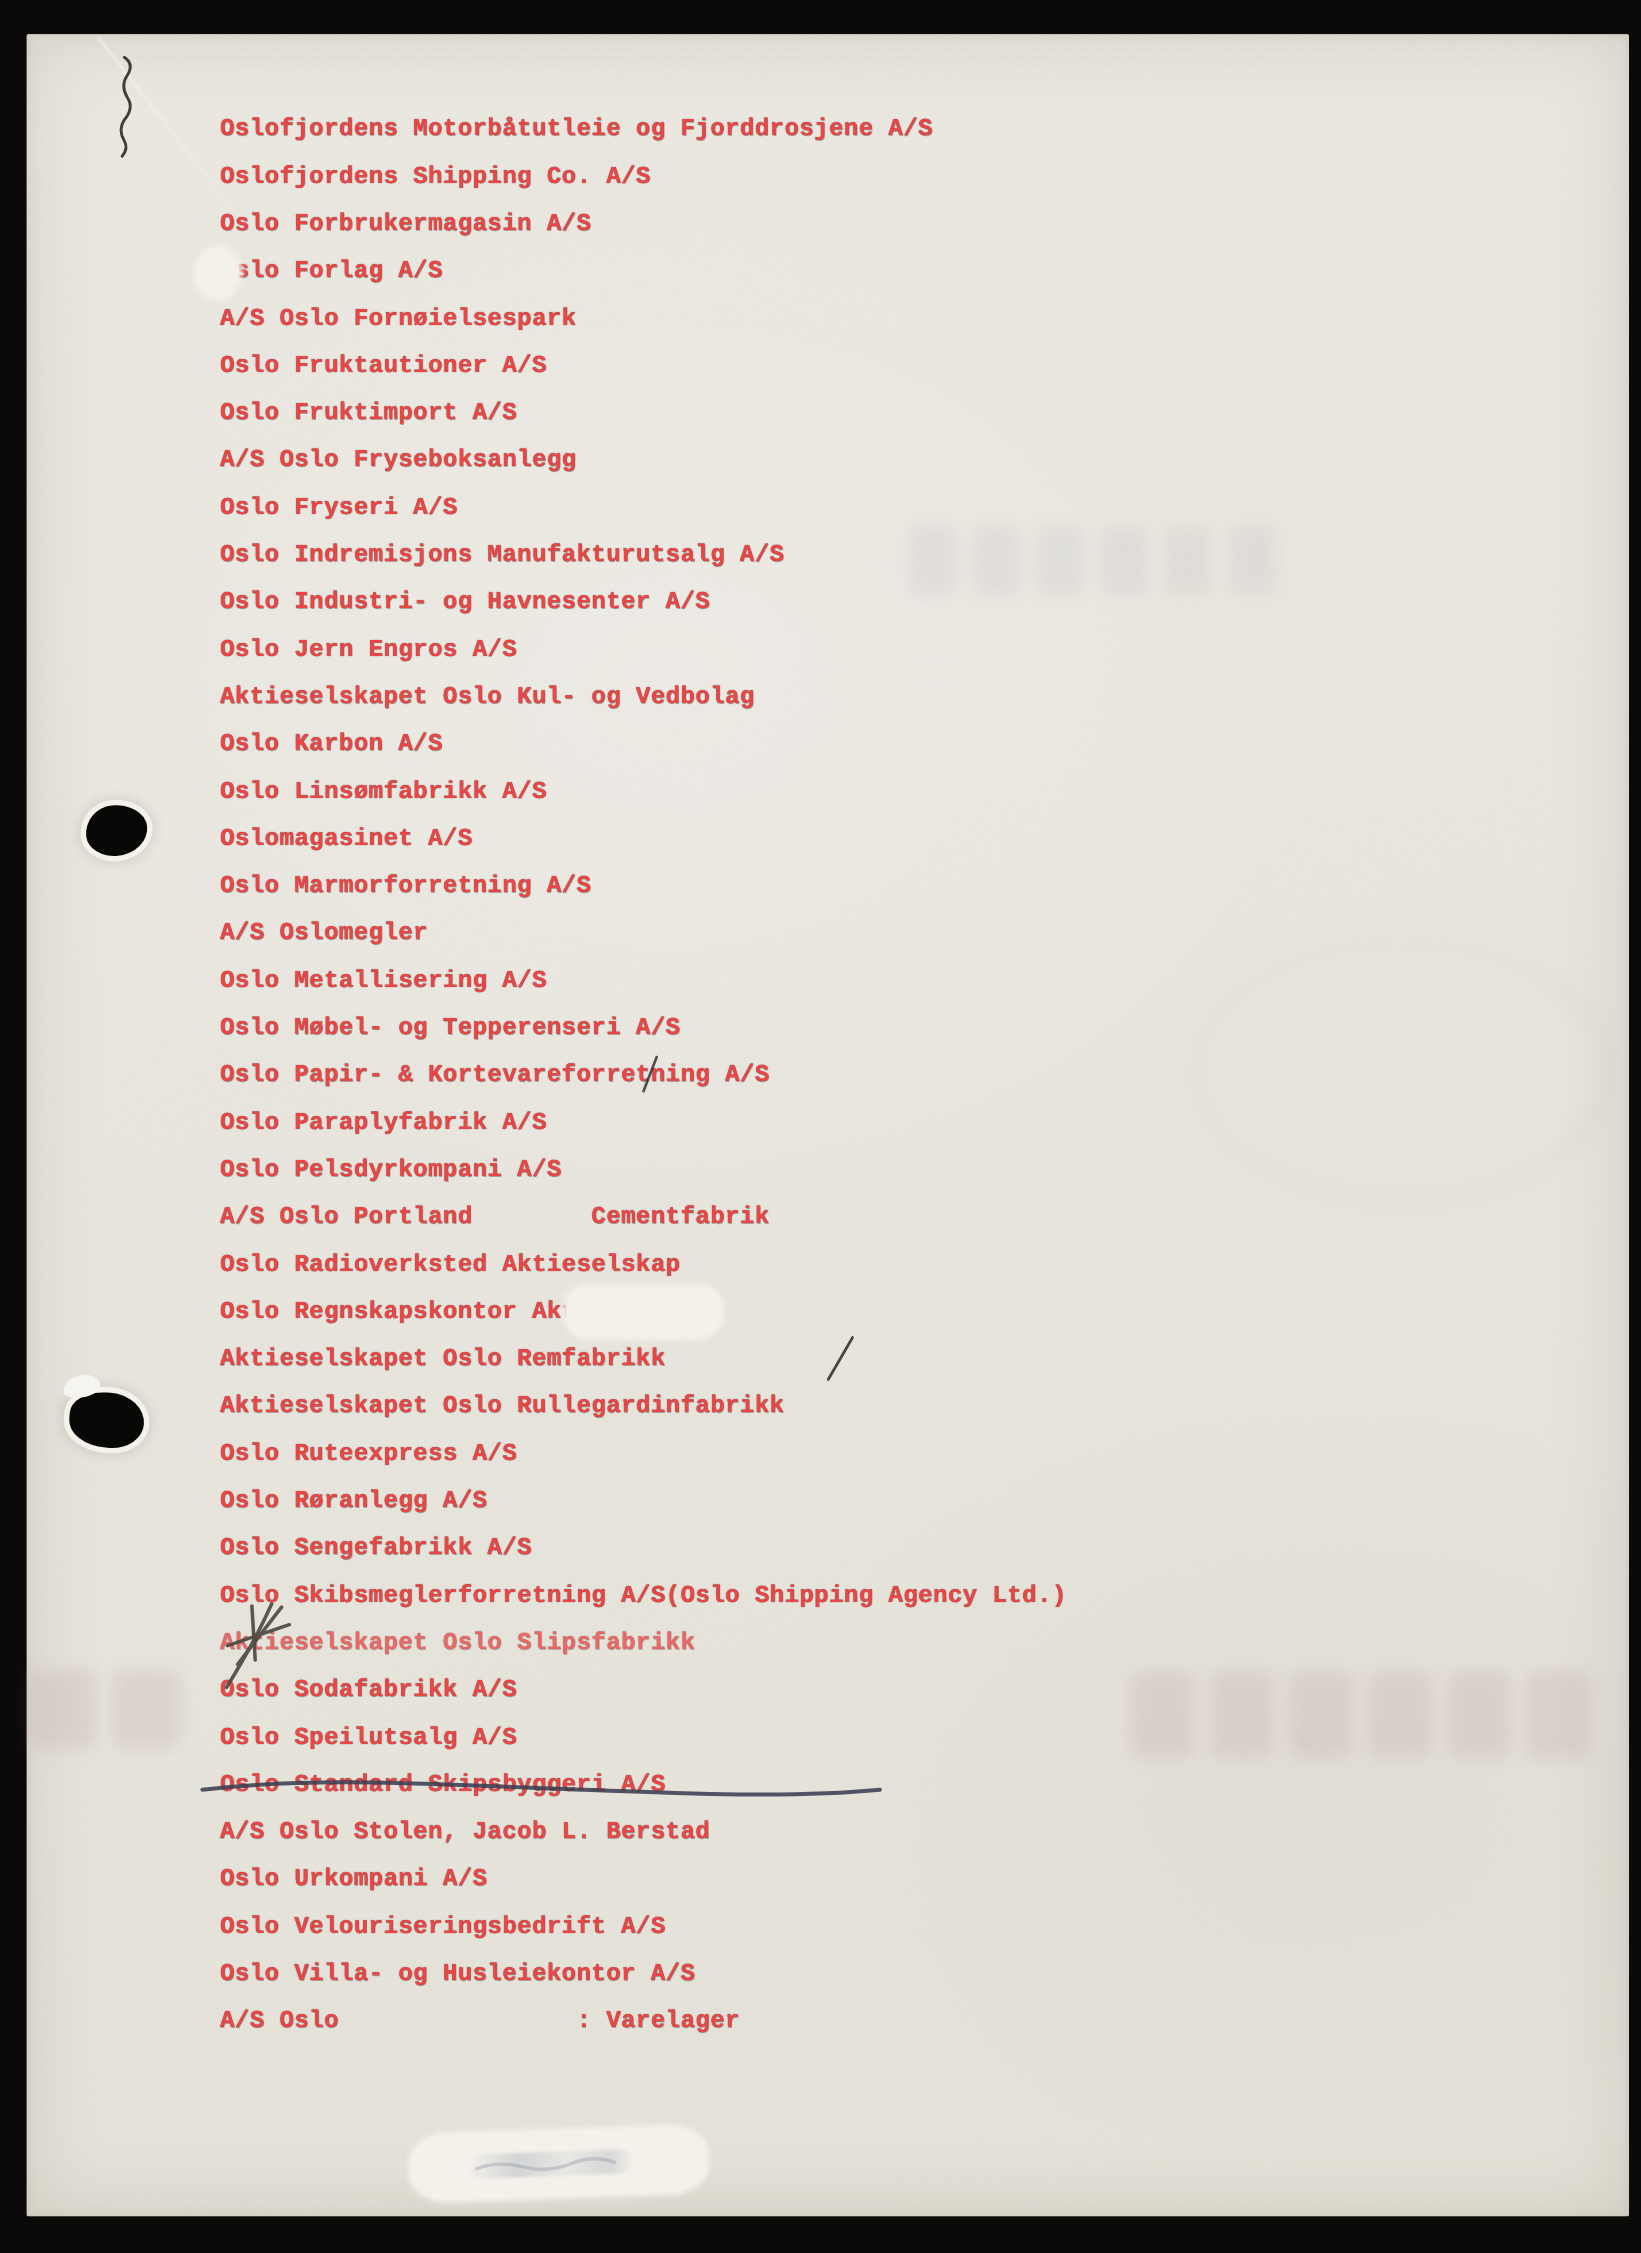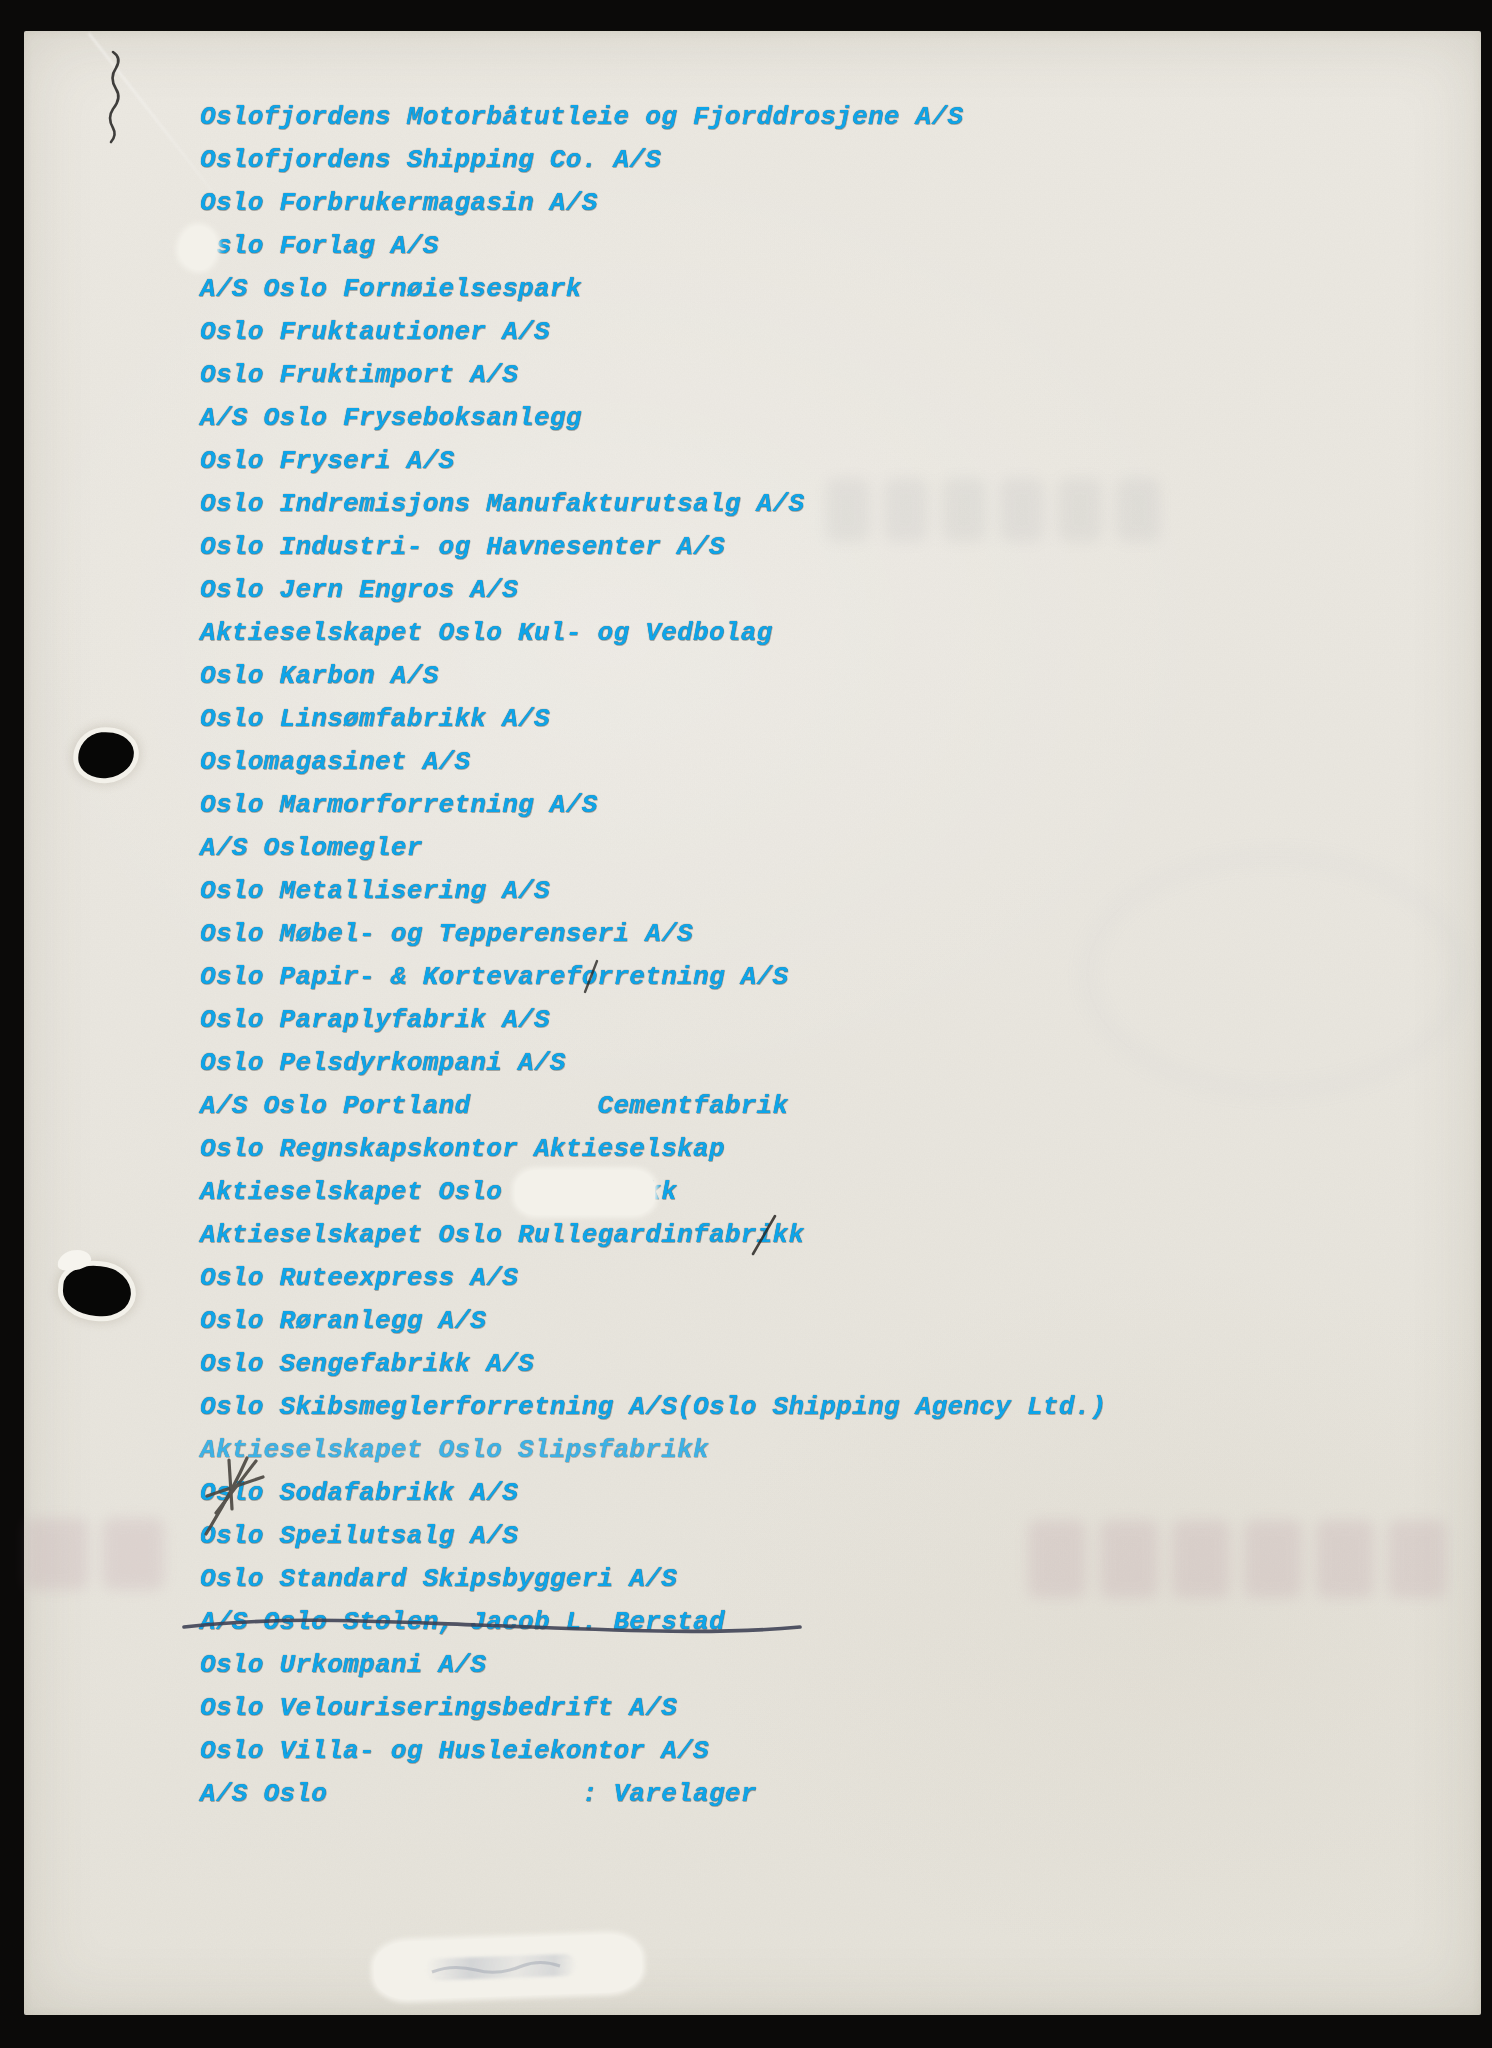--- a/index.html
+++ b/index.html
@@ -20,25 +20,24 @@
       radial-gradient(ellipse 700px 500px at 80% 80%, rgba(190,180,160,.10), rgba(190,180,160,0) 70%),
       linear-gradient(168deg,#ece9e2 0%,#eae7e0 45%,#e5e2d9 100%);
     box-shadow: inset 0 0 70px rgba(95,85,62,.16), inset 0 0 10px rgba(95,85,62,.10);
     border-radius:2px;
   }
   .grain{position:absolute;left:24px;top:31px;right:11px;bottom:33px;pointer-events:none;}
   
   .list{
     position:absolute;
     left:200px;top:96px;
-    color:#0ea5e9;
-    font-size:26px;font-weight:bold;letter-spacing:.3px;
+    color:#ef4444;
+    font-size:22px;font-weight:bold;letter-spacing:.3px;
     text-shadow:0 0 1px rgba(34,31,27,.75), .6px .6px 0 rgba(34,31,27,.28);
     filter:blur(.15px);
-    font-style:italic;
   }
   .line{height:43px;line-height:43px;white-space:pre;}
   .line.smudged{opacity:.78;filter:blur(.35px);}
   
   .hole{
     position:absolute;background:#070706;
     box-shadow:0 0 0 5px #f3f1ea, 0 0 10px 7px rgba(120,110,90,.18);
   }
   .hole.top{left:78px;top:732px;width:56px;height:46px;border-radius:46% 54% 52% 48% / 55% 48% 52% 45%;transform:rotate(-6deg);}
   .hole.bottom{left:63px;top:1266px;width:68px;height:50px;border-radius:50% 50% 46% 54% / 44% 56% 50% 50%;transform:rotate(4deg);}
@@ -136,20 +135,21 @@
       <div class="line">Oslo Linsømfabrikk A/S</div>
       <div class="line">Oslomagasinet A/S</div>
       <div class="line">Oslo Marmorforretning A/S</div>
       <div class="line">A/S Oslomegler</div>
       <div class="line">Oslo Metallisering A/S</div>
       <div class="line">Oslo Møbel- og Tepperenseri A/S</div>
       <div class="line">Oslo Papir- &amp; Kortevareforretning A/S</div>
       <div class="line">Oslo Paraplyfabrik A/S</div>
       <div class="line">Oslo Pelsdyrkompani A/S</div>
       <div class="line">A/S Oslo Portland        Cementfabrik</div>
+      <div class="line">Oslo Radioverksted Aktieselskap</div>
       <div class="line">Oslo Regnskapskontor Aktieselskap</div>
       <div class="line">Aktieselskapet Oslo Remfabrikk</div>
       <div class="line">Aktieselskapet Oslo Rullegardinfabrikk</div>
       <div class="line">Oslo Ruteexpress A/S</div>
       <div class="line">Oslo Røranlegg A/S</div>
       <div class="line">Oslo Sengefabrikk A/S</div>
       <div class="line">Oslo Skibsmeglerforretning A/S(Oslo Shipping Agency Ltd.)</div>
       <div class="line smudged">Aktieselskapet Oslo Slipsfabrikk</div>
       <div class="line">Oslo Sodafabrikk A/S</div>
       <div class="line">Oslo Speilutsalg A/S</div>

